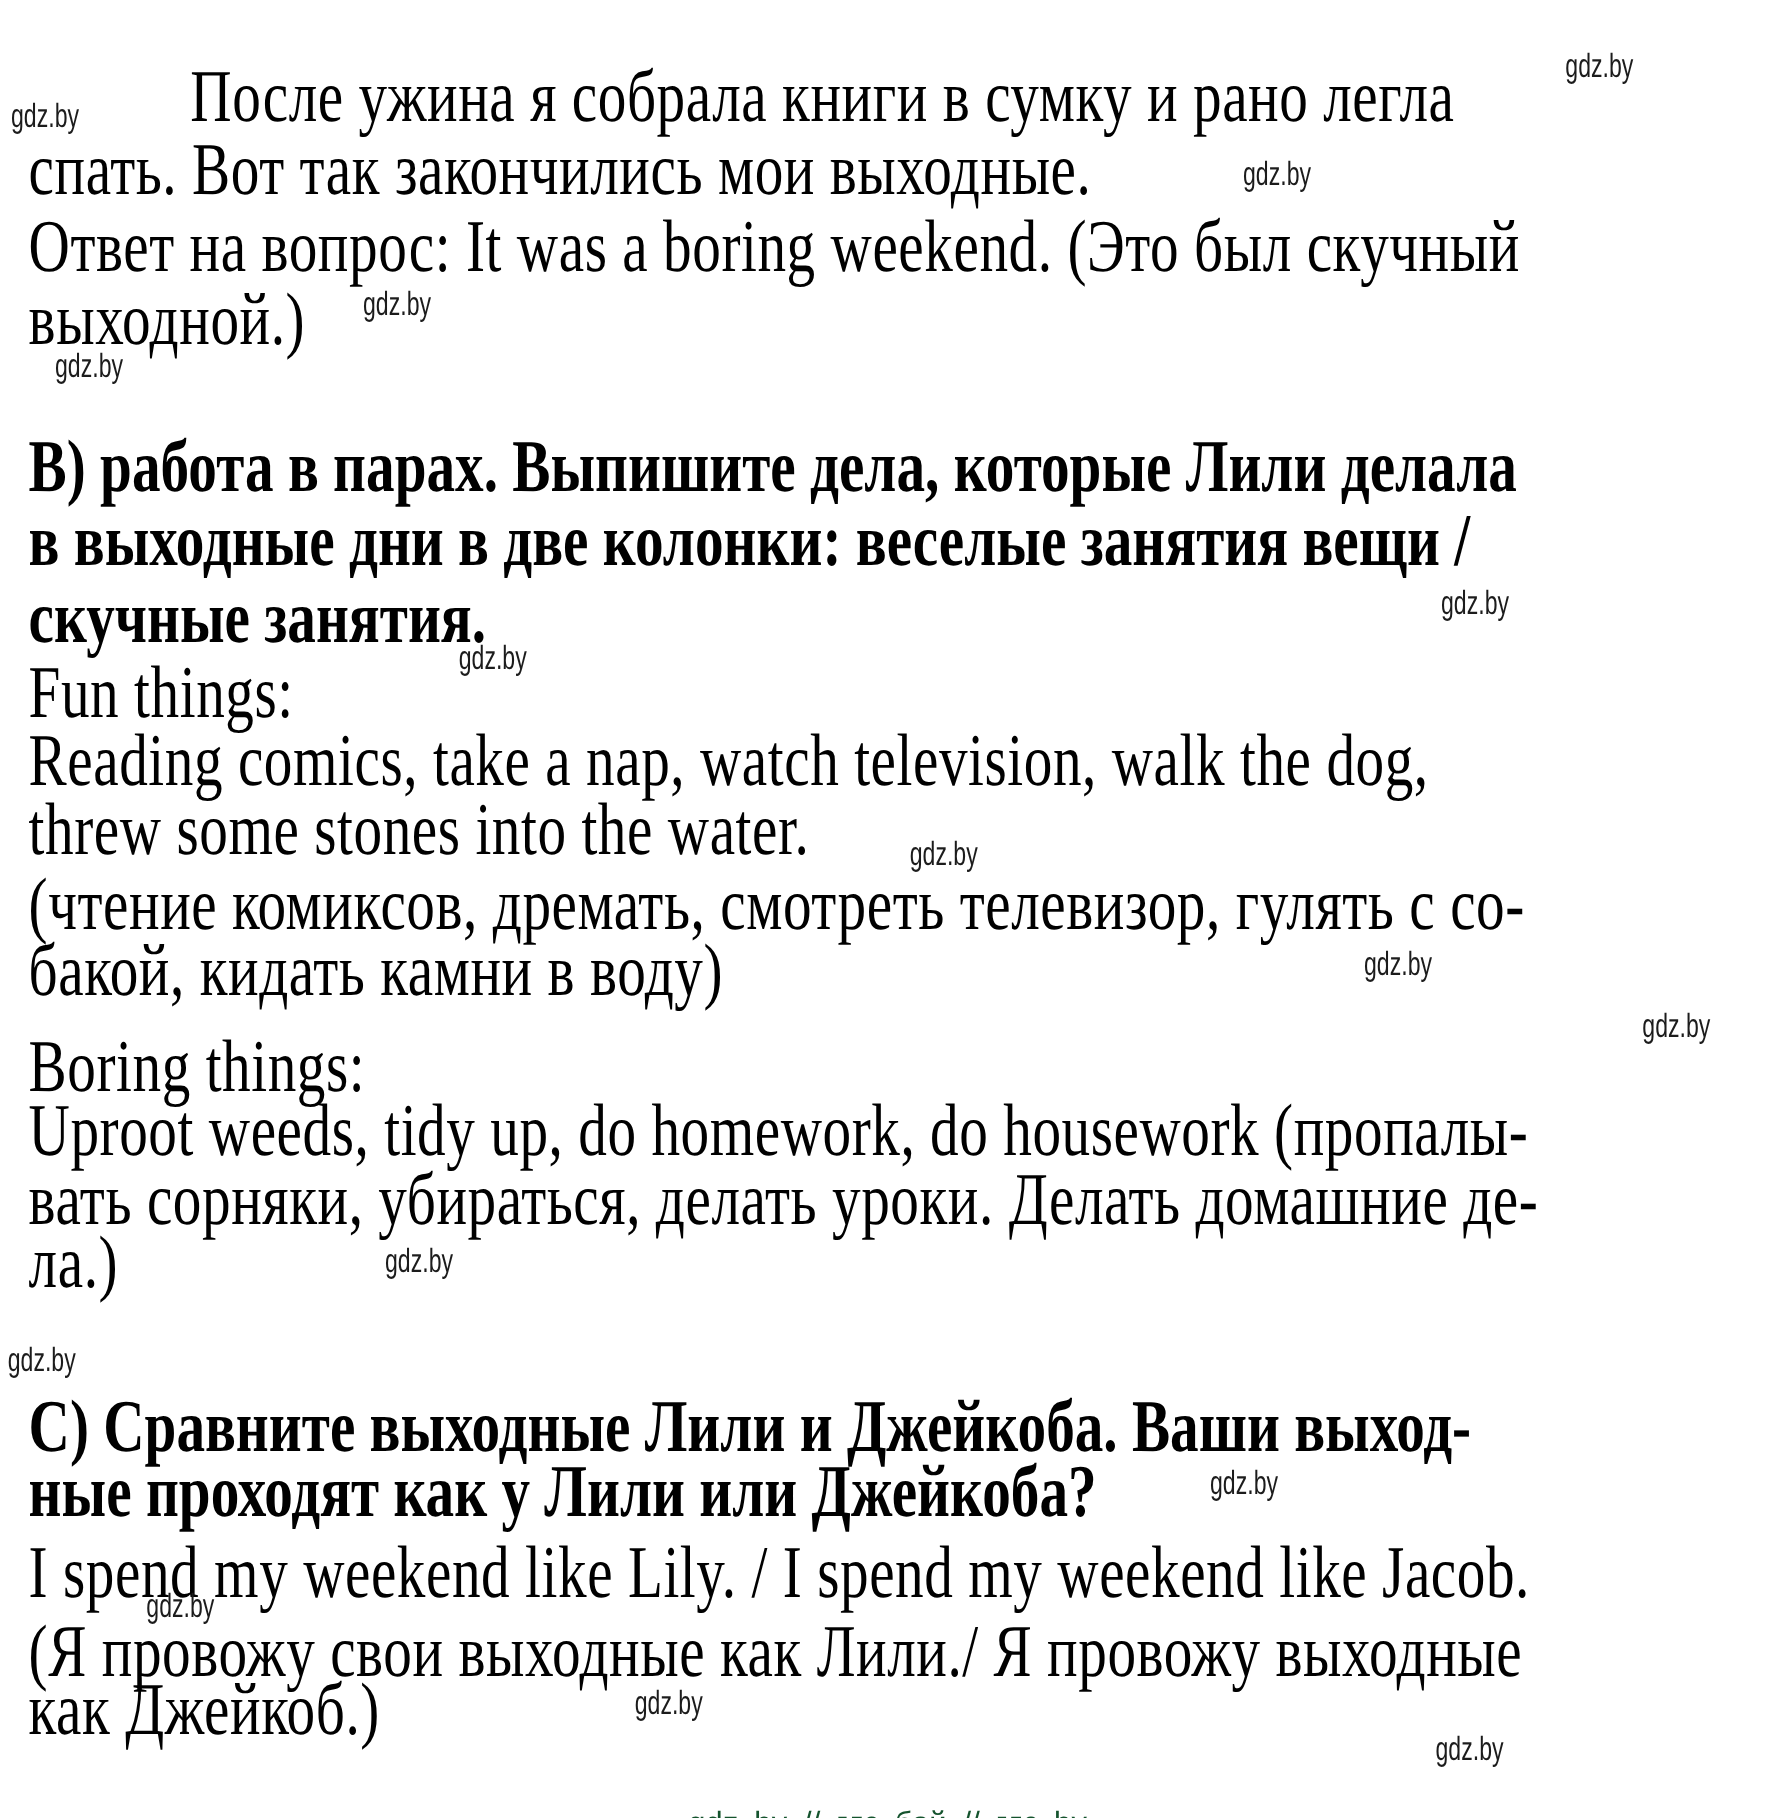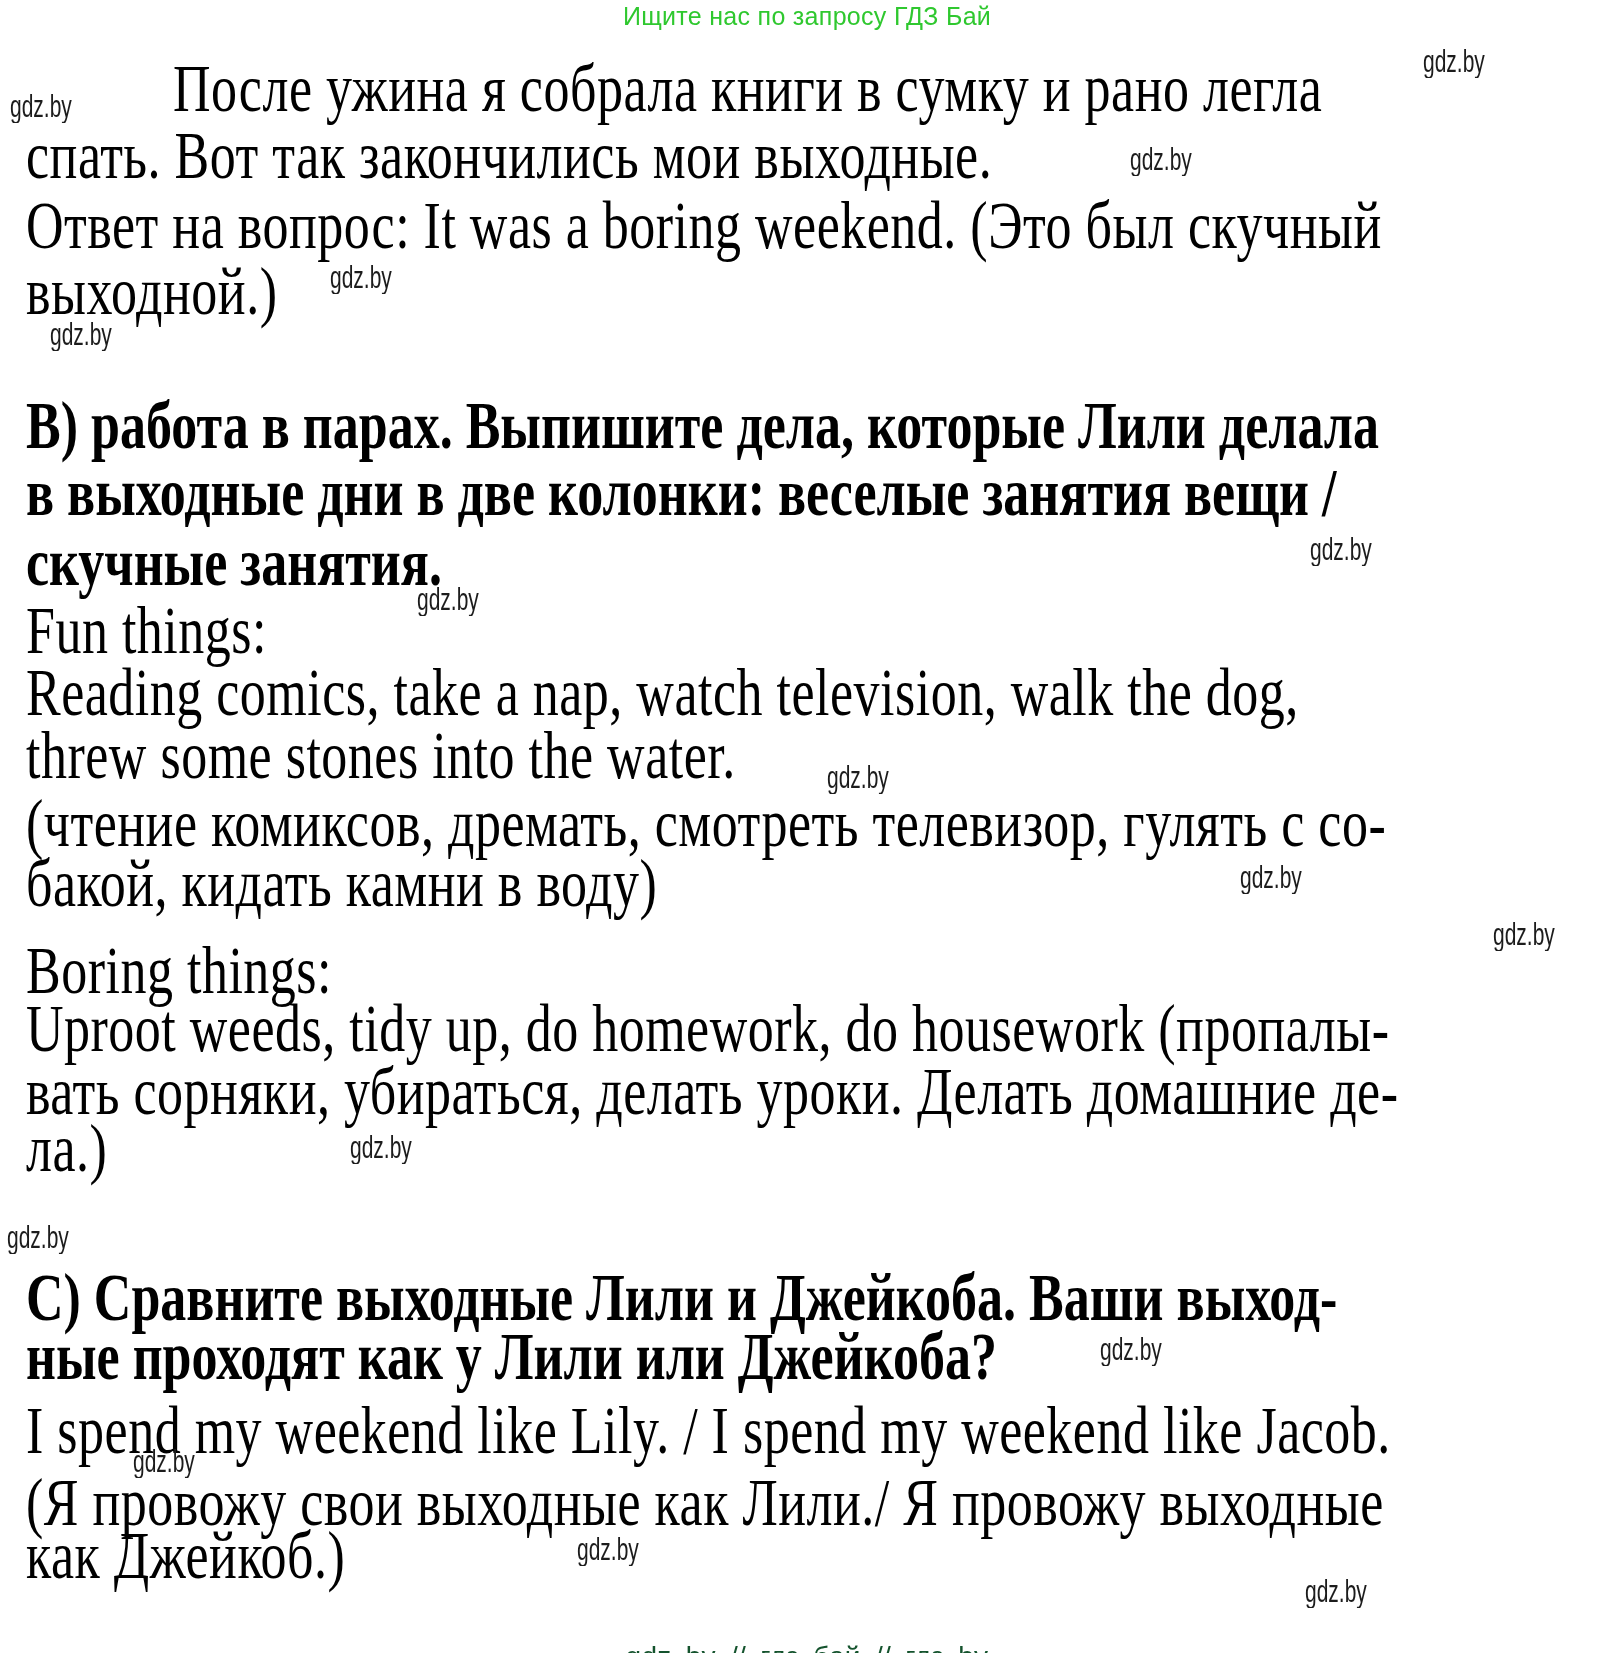--- a/index.html
+++ b/index.html
@@ -79,21 +79,20 @@
     font-family:"Liberation Sans",sans-serif;
     font-size:28px;
     word-spacing:6px;
     letter-spacing:0.3px;
   }
 </style>
 </head>
 <body>
 
 <div class="page">
-  <div class="promo" style="color: rgb(47, 200, 47);">Ищите нас по запросу ГДЗ Бай</div>
 
   <div id="answer-lines">
       <div class="textline l1">После ужина я собрала книги в сумку и рано легла</div>
       <div class="textline l2">спать. Вот так закончились мои выходные.</div>
       <div class="textline l3">Ответ на вопрос: It was a boring weekend. (Это был скучный</div>
       <div class="textline l4">выходной.)</div>
       <div class="textline l5 bold">В) работа в парах. Выпишите дела, которые Лили делала</div>
       <div class="textline l6 bold">в выходные дни в две колонки: веселые занятия вещи /</div>
       <div class="textline l7 bold">скучные занятия.</div>
       <div class="textline l8">Fun things:</div>

